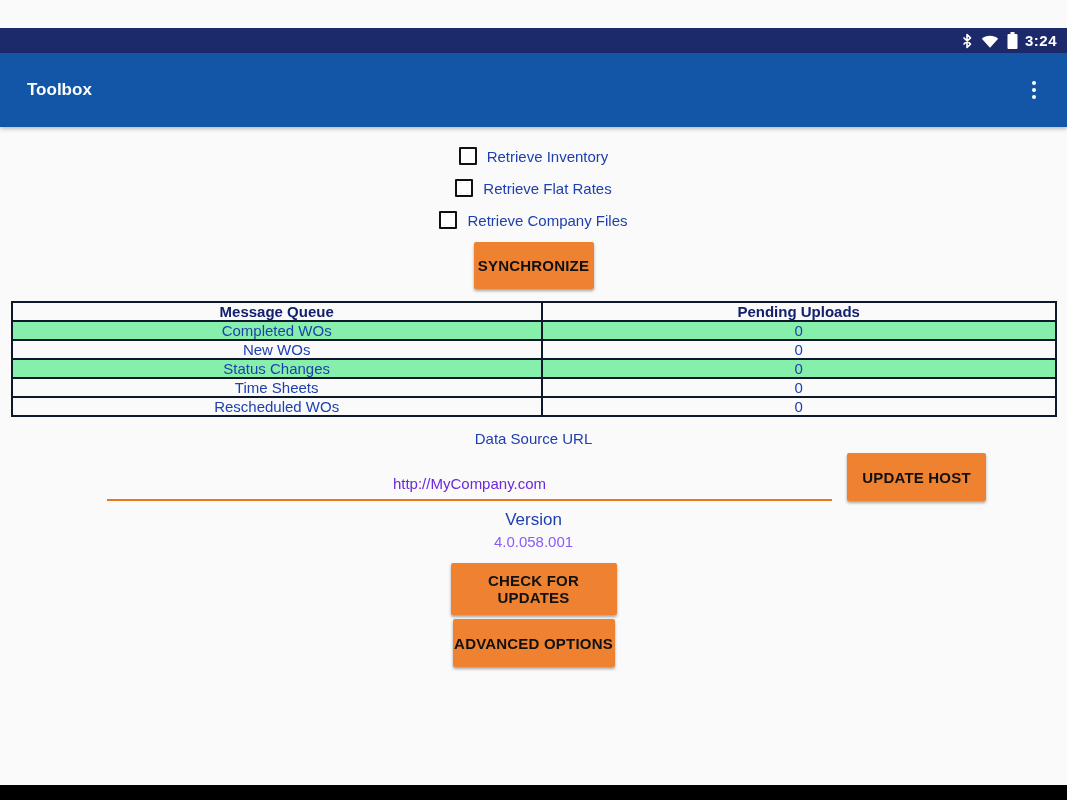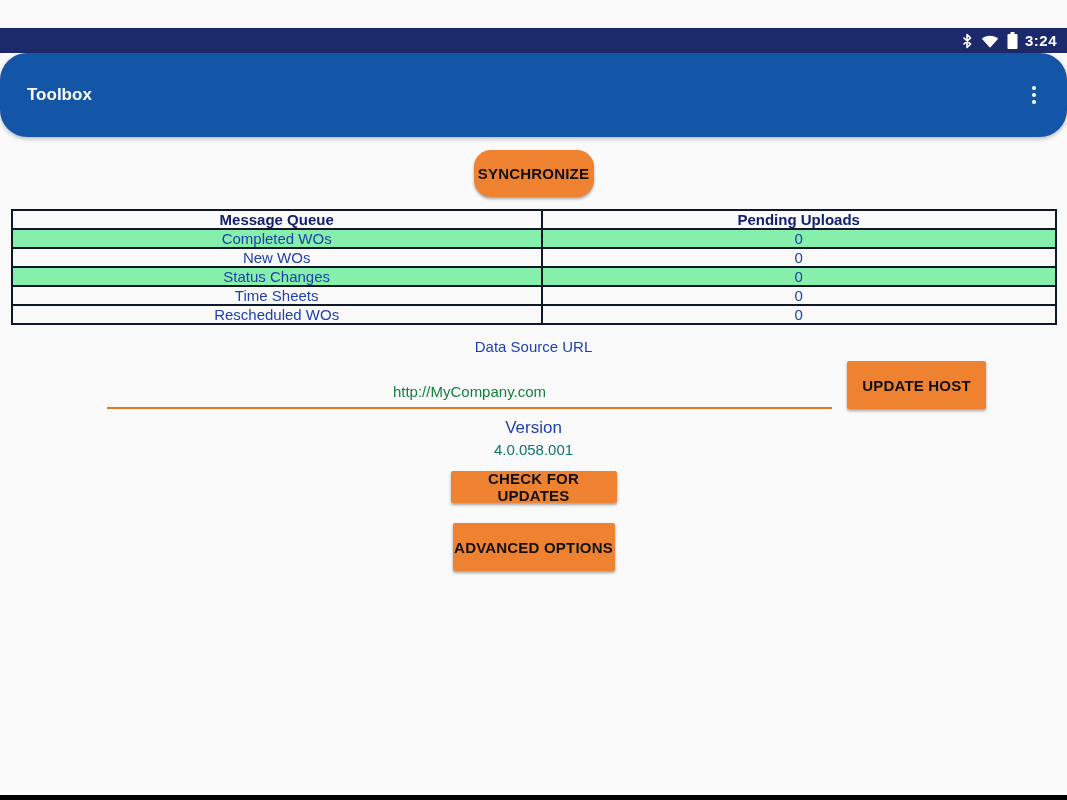--- a/index.html
+++ b/index.html
@@ -6,67 +6,67 @@
   html,body { width:1067px; height:800px; overflow:hidden; background:#fafafa;
     font-family:"Liberation Sans", sans-serif; }
 
   
   .status-bar { height:25px; background:#1c2a6b; display:flex; align-items:center;
     justify-content:flex-end; padding-right:10px; gap:7px;margin-top:28px; }
   .status-bar .time { color:#fff; font-size:15px; font-weight:bold; letter-spacing:.5px; }
   .status-icon { display:flex; align-items:center; }
 
   
-  .app-bar { height:84px; background:#1356a8; display:flex; align-items:center;
+  .app-bar { height:74px; background:#1356a8; display:flex; align-items:center;
     justify-content:space-between; padding:0 18px 0 27px;
-    box-shadow:0 2px 4px rgba(0,0,0,.25); position:relative; z-index:2;border-radius:27px; }
+    box-shadow:0 2px 4px rgba(0,0,0,.25); position:relative; z-index:2; }
   .app-title { color:#fff; font-size:17px; font-weight:bold; }
   .overflow-btn { width:30px; height:40px; display:flex; flex-direction:column;
     align-items:center; justify-content:center; gap:3px; cursor:pointer; }
   .overflow-btn i { width:4px; height:4px; border-radius:50%; background:#fff; }
 
   
   .content { height:658px; background:#fafafa; display:flex; flex-direction:column;
     align-items:center; }
 
   .checkbox-group { margin-top:20px; display:flex; flex-direction:column; gap:14px; }
   .checkbox-row { display:flex; align-items:center; justify-content:center; gap:10px; }
   .checkbox-box { width:18px; height:18px; border:2px solid #111; background:#fdfdfd;
     border-radius:1px; }
   .checkbox-label { color:#1e3fae; font-size:15px; }
 
   .btn { background:#ee8231; color:#111; font-weight:bold; font-size:15px;
     border:none; border-radius:2px; box-shadow:0 2px 3px rgba(0,0,0,.35);
     display:flex; align-items:center; justify-content:center; cursor:pointer;
     font-family:"Liberation Sans", sans-serif; letter-spacing:.2px; }
-  .btn-sync { width:120px; height:47px; margin-top:13px;border-radius:17px; }
+  .btn-sync { width:120px; height:47px; margin-top:13px; }
 
   
   table.queue { width:1046px; margin-top:12px; border-collapse:collapse; }
   table.queue th, table.queue td { border:2px solid #0f172a; text-align:center;
     font-size:15px; height:19px; line-height:17px; padding:0; }
   table.queue th { color:#12206e; font-weight:bold; background:#fafafa; }
   table.queue td { color:#1e3fae; background:#fafafa; }
   table.queue tr.alt td { background:#86efac; }
   table.queue col.c1 { width:50.8%; }
 
   .dsu-label { margin-top:13px; color:#1e3fae; font-size:15px; height:18px; }
 
   .input-row { width:1067px; margin-top:5px; display:flex; align-items:center; }
   .url-input { margin-left:107px; width:725px; height:34px; background:transparent;
     border:none; border-bottom:2px solid #e8791f; text-align:center; font-size:15px;
-    color:#15803d; font-family:"Liberation Sans", sans-serif; outline:none;
+    color:#6d28d9; font-family:"Liberation Sans", sans-serif; outline:none;
     align-self:flex-end; }
   .btn-update { width:139px; height:48px; margin-left:15px; }
 
   .version-label { margin-top:9px; color:#1e3fae; font-size:17px; }
-  .version-value { margin-top:3px; color:#0f766e; font-size:15px; }
+  .version-value { margin-top:3px; color:#8b5cf6; font-size:15px; }
 
-  .btn-check { width:166px; height:32px; margin-top:13px; }
-  .btn-adv   { width:162px; height:48px; margin-top:20px; }
+  .btn-check { width:166px; height:52px; margin-top:13px; }
+  .btn-adv   { width:162px; height:48px; margin-top:4px; }
 
   
   .nav-bar { height:52px; background:#000; display:flex; align-items:center;
     justify-content:center; gap:144px; }
   .nav-btn { width:24px; height:24px; display:flex; align-items:center;
     justify-content:center; cursor:pointer; }
 </style>
 </head>
 <body>
 
@@ -94,20 +94,34 @@
   <span class="app-title">Toolbox</span>
   <div class="overflow-btn">
     <i></i>
       <i></i>
       <i></i>
   </div>
 </div>
 
 <div class="content">
 
+  <div class="checkbox-group">
+    <div class="checkbox-row">
+      <span class="checkbox-box"></span>
+      <span class="checkbox-label">Retrieve Inventory</span>
+    </div>
+    <div class="checkbox-row">
+      <span class="checkbox-box"></span>
+      <span class="checkbox-label">Retrieve Flat Rates</span>
+    </div>
+    <div class="checkbox-row">
+      <span class="checkbox-box"></span>
+      <span class="checkbox-label">Retrieve Company Files</span>
+    </div>
+  </div>
 
   <button class="btn btn-sync">SYNCHRONIZE</button>
 
   <table class="queue">
     <colgroup>
         <col class="c1">
         <col>
       </colgroup>
     <tbody>
         <tr>

